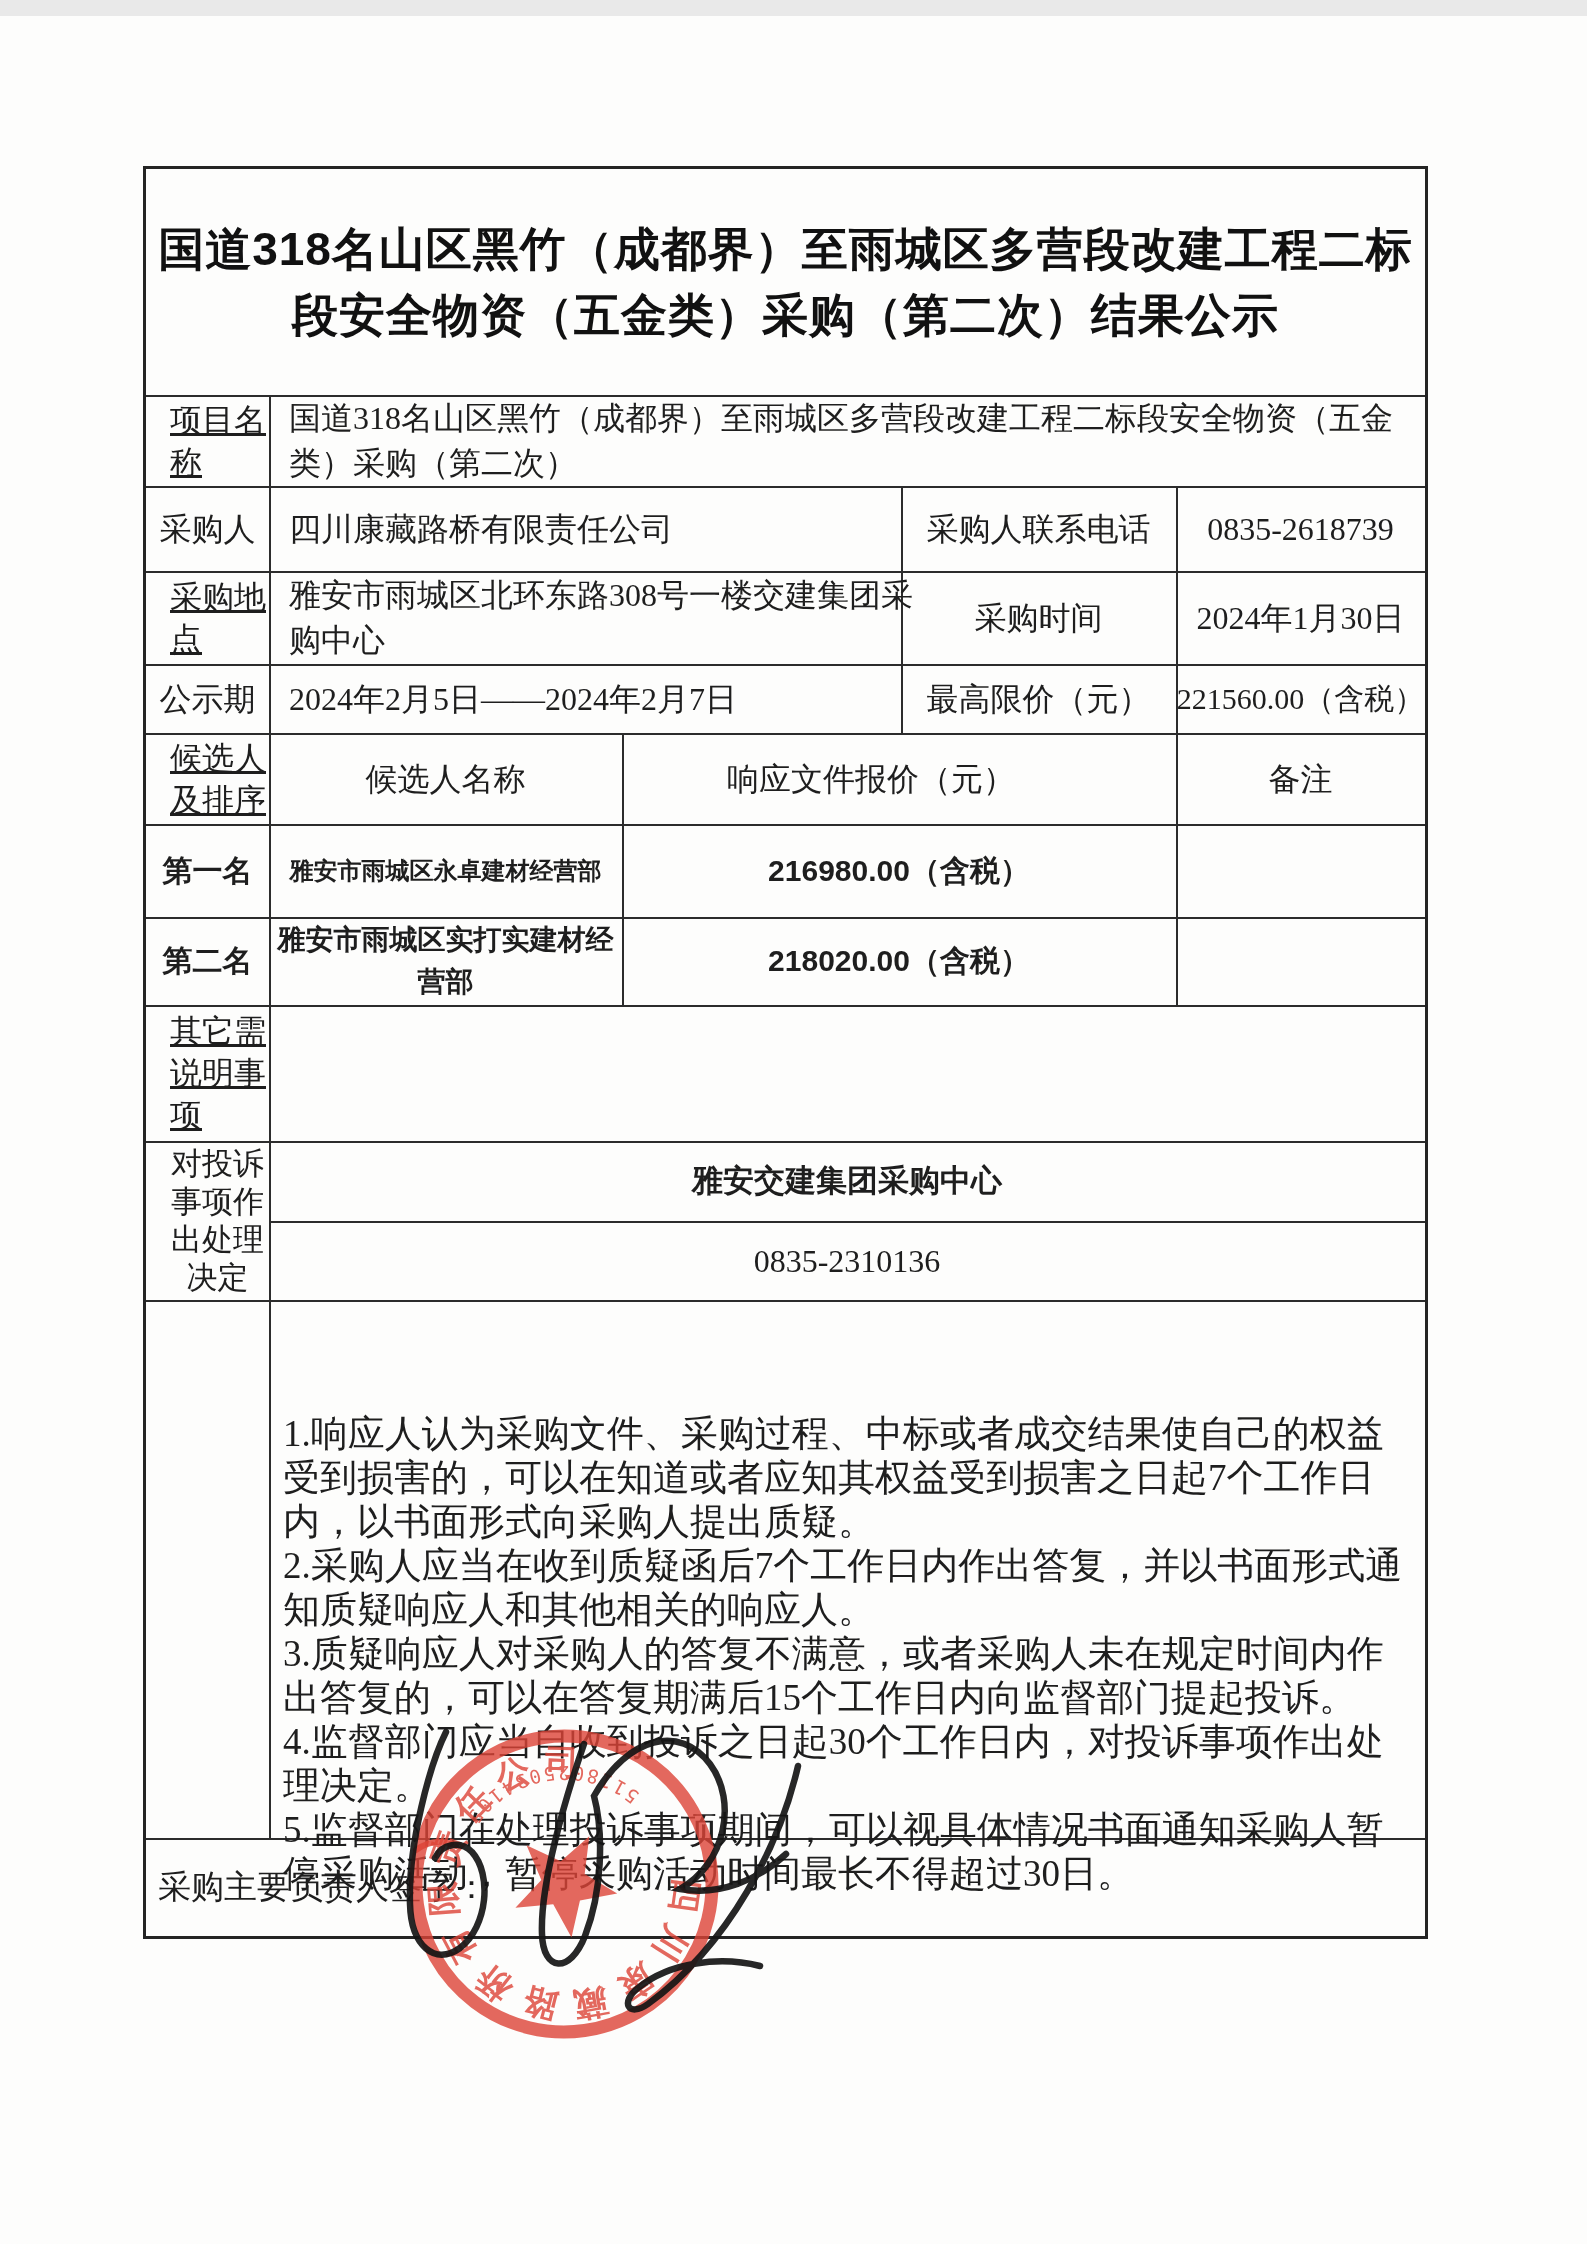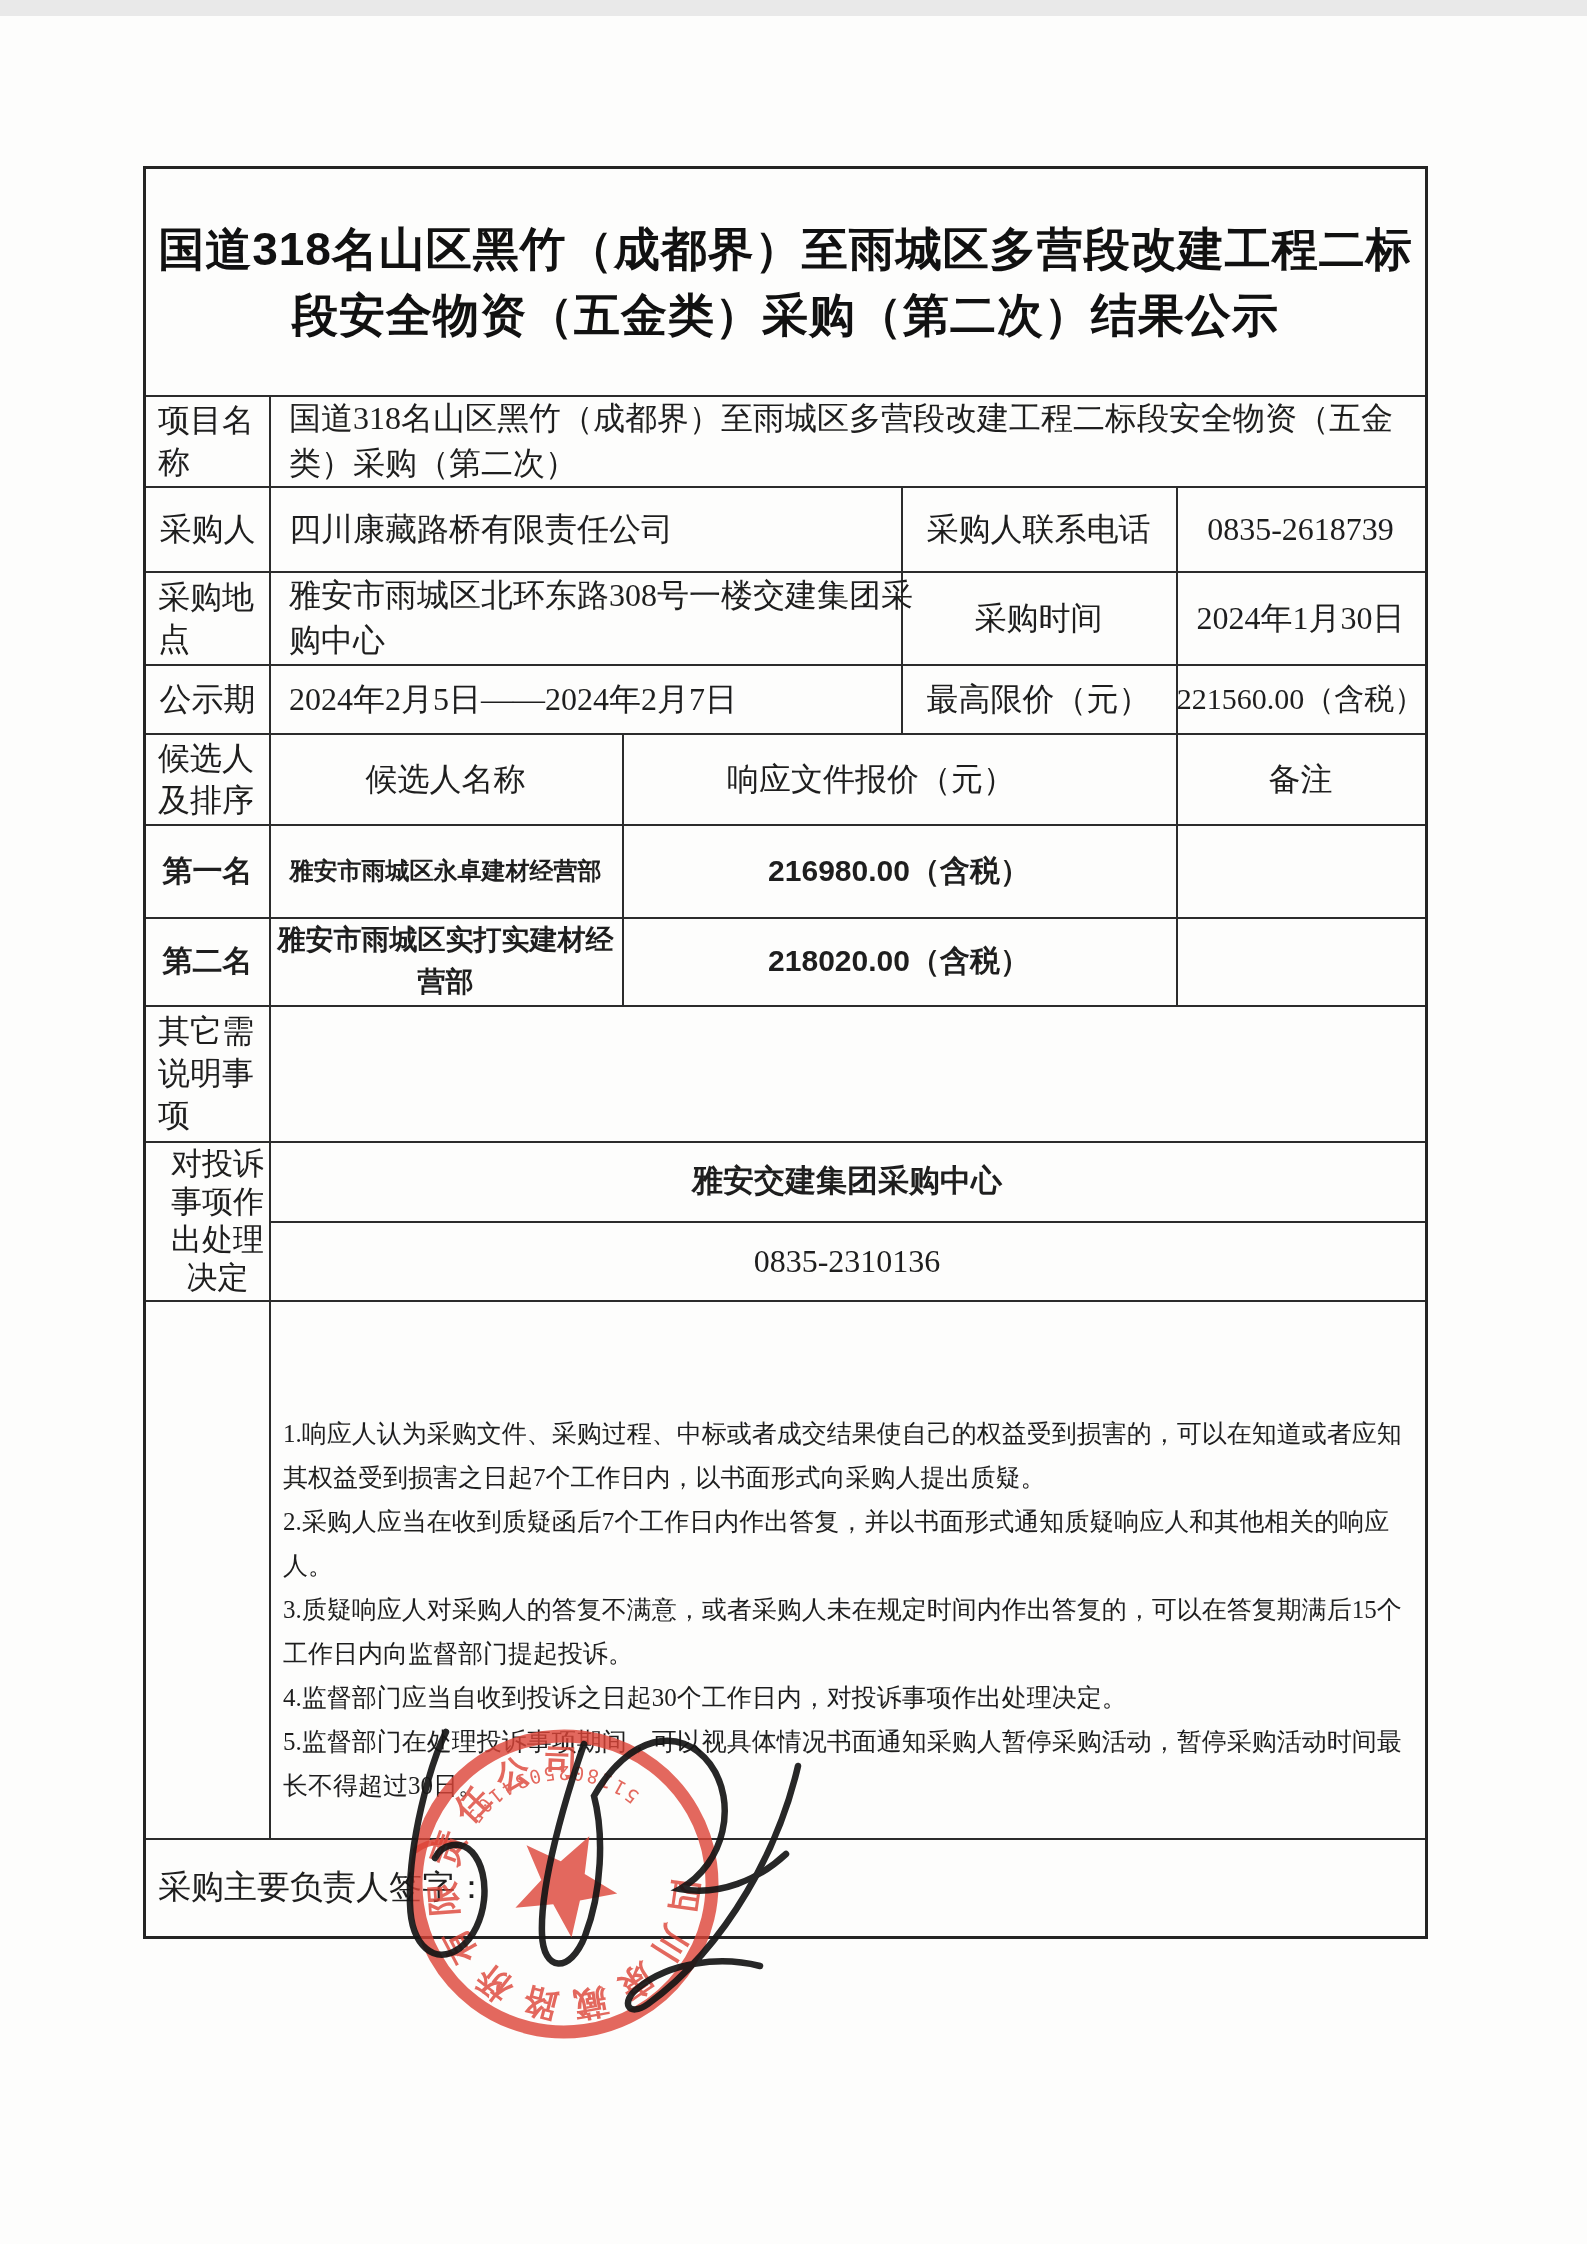--- a/index.html
+++ b/index.html
@@ -5,26 +5,26 @@
   html,body{margin:0;padding:0;background:#e9e9e9;}
   .page{position:relative;width:1587px;height:2244px;background:#fdfdfc;margin:16px auto;overflow:hidden;
         font-family:"Liberation Serif","DejaVu Serif",serif;color:#1e1e1e;}
   .tbl{position:absolute;left:143px;top:150px;width:1279px;height:1767px;border:3px solid #242424;background:transparent;}
   .hline,.vline{position:absolute;background:#2c2c2c;}
   .hline{height:2px;}
   .vline{width:2px;}
   .cell{position:absolute;display:flex;align-items:center;font-size:32px;line-height:42px;}
   .c{justify-content:center;text-align:center;}
   .l{padding-left:20px;padding-right:10px;}
-  .lab{padding-left:12px;padding-right:6px;line-height:42px;}
+  .lab{padding-left:24px;padding-right:6px;line-height:42px;text-decoration:underline;}
   .sans{font-family:"Liberation Sans","DejaVu Sans",sans-serif;font-weight:bold;font-size:30px;}
   .title{flex-direction:column;justify-content:center;text-align:center;
          font-family:"Liberation Sans","DejaVu Sans",sans-serif;font-weight:bold;
          font-size:46px;line-height:66px;letter-spacing:1px;color:#111;}
-  .notice{display:block;padding:112px 14px 4px 14px;font-size:25px;line-height:44px;}
+  .notice{display:block;padding:112px 14px 4px 14px;font-size:37px;line-height:44px;}
   .sup4{line-height:38px;font-size:31px;padding-left:10px;padding-right:4px;text-align:center;justify-content:center;}
   .overlay{position:absolute;pointer-events:none;}
 </style>
 </head>
 <body>
 
 <div class="page">
 
   <div class="tbl">
 

